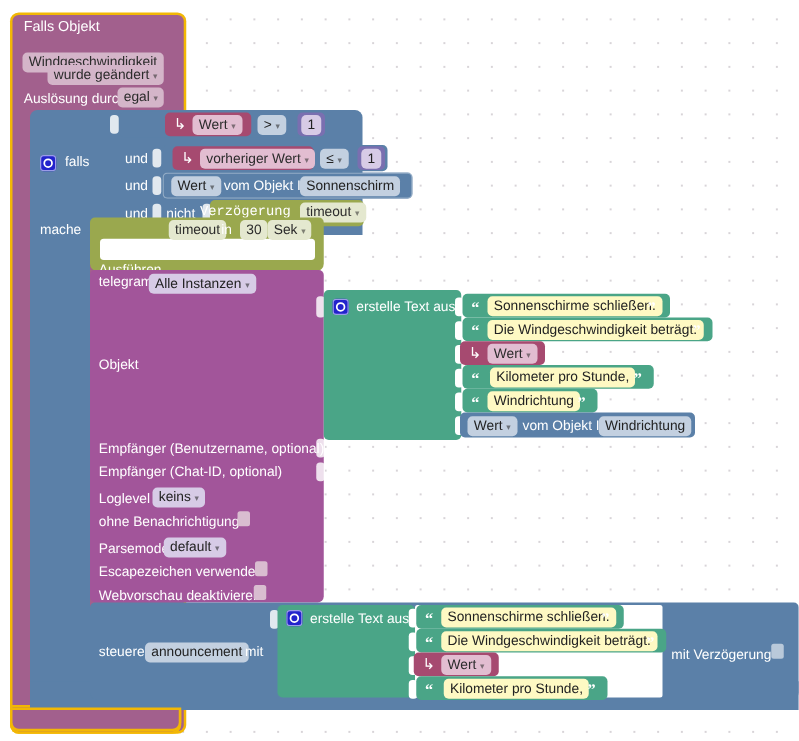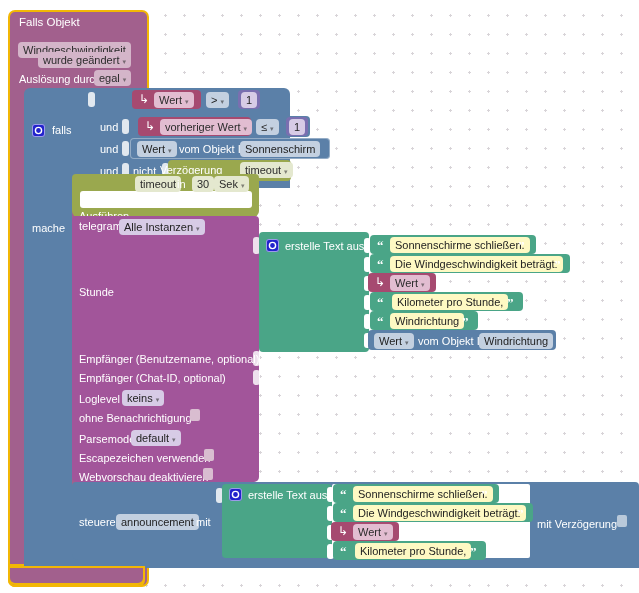--- a/index.html
+++ b/index.html
@@ -105,21 +105,21 @@
   <div class="blk blue" style="left:24px;top:545px;width:615px;height:23px;"></div>
   <div class="blk blue" style="left:24px;top:560px;width:52px;height:12px;border-radius:0 0 7px 7px;"></div>
 
   <div class="gear" style="position:absolute;left:32px;top:124px;">
     <svg width="9" height="9" viewBox="0 0 9 9">
         <circle cx="4.5" cy="4.5" r="3.1" fill="none" stroke="#fff" stroke-width="1.4"></circle>
         <circle cx="4.5" cy="4.5" r="1.1" fill="#2222cc"></circle>
       </svg>
   </div>
   <div class="lbl" style="position:absolute;left:52px;top:124px;">falls</div>
-  <div class="lbl" style="position:absolute;left:32px;top:178px;margin-top:44px;">mache</div>
+  <div class="lbl" style="position:absolute;left:32px;top:178px;">mache</div>
 
   <div class="lbl" style="position:absolute;left:100px;top:121px;">und</div>
   <div class="lbl" style="position:absolute;left:100px;top:143px;">und</div>
   <div class="lbl" style="position:absolute;left:100px;top:165px;">und</div>
 
   <div class="sock" style="left:88px;top:92px;"></div>
   <div class="sock" style="left:122px;top:119px;"></div>
   <div class="sock" style="left:122px;top:141px;"></div>
   <div class="sock" style="left:122px;top:163px;"></div>
 
@@ -165,21 +165,21 @@
     <span class="caret">▾</span>
   </div>
   <div class="lbl" style="position:absolute;left:179px;top:143px;">vom Objekt ID</div>
   <div class="field on-blue" style="position:absolute;left:240px;top:141px;">
     <span>Sonnenschirm</span>
   </div>
 
   <div class="lbl" style="position:absolute;left:133px;top:165px;">nicht</div>
   <div class="sock" style="left:162px;top:163px;"></div>
   <div class="blk olive rad4" style="left:168px;top:160px;width:123px;height:21px;"></div>
-  <div class="lbl" style="position:absolute;left:160px;top:164px;">Verzögerung</div>
+  <div class="lbl" style="position:absolute;left:160px;top:164px;font-family:Liberation Mono, monospace;">Verzögerung</div>
   <div class="field on-olive" style="position:absolute;left:240px;top:162px;">
     <span>timeout</span>
     <span class="caret">▾</span>
   </div>
 
   <div class="blk olive" style="left:72px;top:174px;width:187px;height:43px;border-radius:4px 4px 6px 6px;"></div>
   <div class="blk" style="left:80px;top:191px;background:#ffffff;width:172px;height:17px;border-radius:3px;"></div>
   <div class="lbl" style="position:absolute;left:79px;top:178px;margin-top:32px;">Ausführen</div>
   <div class="field on-olive" style="position:absolute;left:135px;top:176px;">
     <span>timeout</span>
@@ -193,21 +193,21 @@
     <span class="caret">▾</span>
   </div>
 
   <div class="blk purple" style="left:72px;top:216px;width:187px;height:266px;border-radius:4px 4px 5px 5px;"></div>
   <div class="lbl" style="position:absolute;left:79px;top:220px;">telegram</div>
   <div class="field on-purple" style="position:absolute;left:119px;top:219px;">
     <span>Alle Instanzen</span>
     <span class="caret">▾</span>
   </div>
 
-  <div class="lbl" style="position:absolute;left:79px;top:286px;">Stunde</div>
+  <div class="lbl" style="position:absolute;left:79px;top:286px;">Objekt</div>
   <div class="sock" style="left:253px;top:237px;height:17px;"></div>
 
   <div class="lbl" style="position:absolute;left:79px;top:353px;">Empfänger (Benutzername, optional)</div>
   <div class="sock" style="left:253px;top:351px;"></div>
 
   <div class="lbl" style="position:absolute;left:79px;top:372px;">Empfänger (Chat-ID, optional)</div>
   <div class="sock" style="left:253px;top:370px;"></div>
 
   <div class="lbl" style="position:absolute;left:79px;top:393px;">Loglevel</div>
   <div class="field on-purple" style="position:absolute;left:122px;top:390px;">

